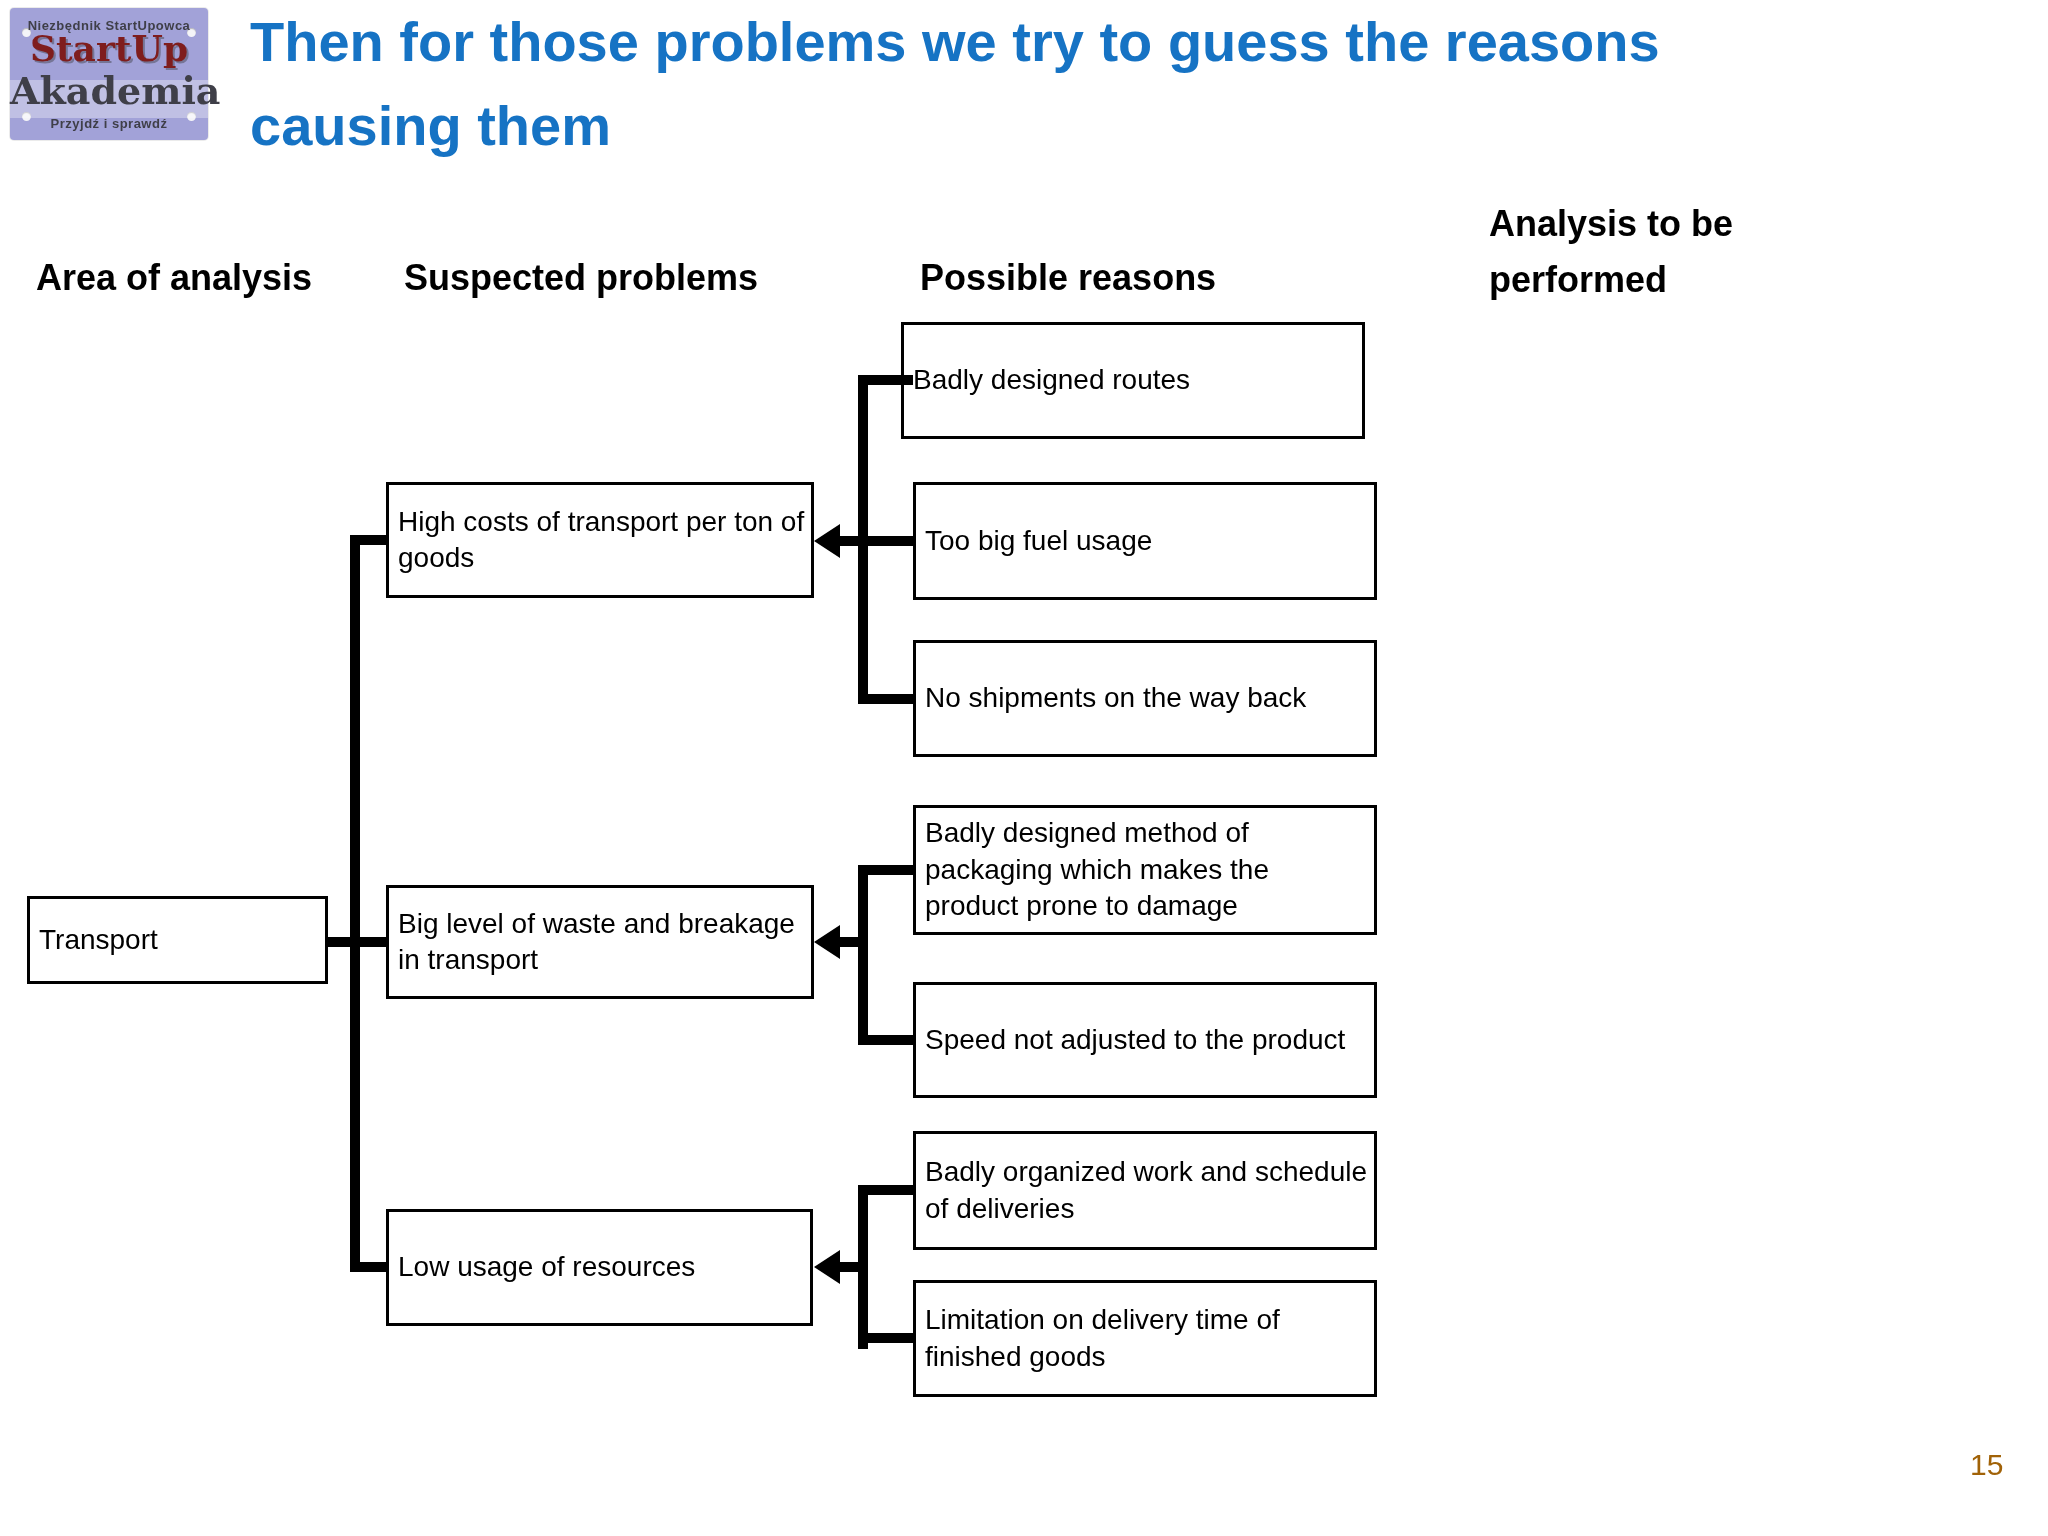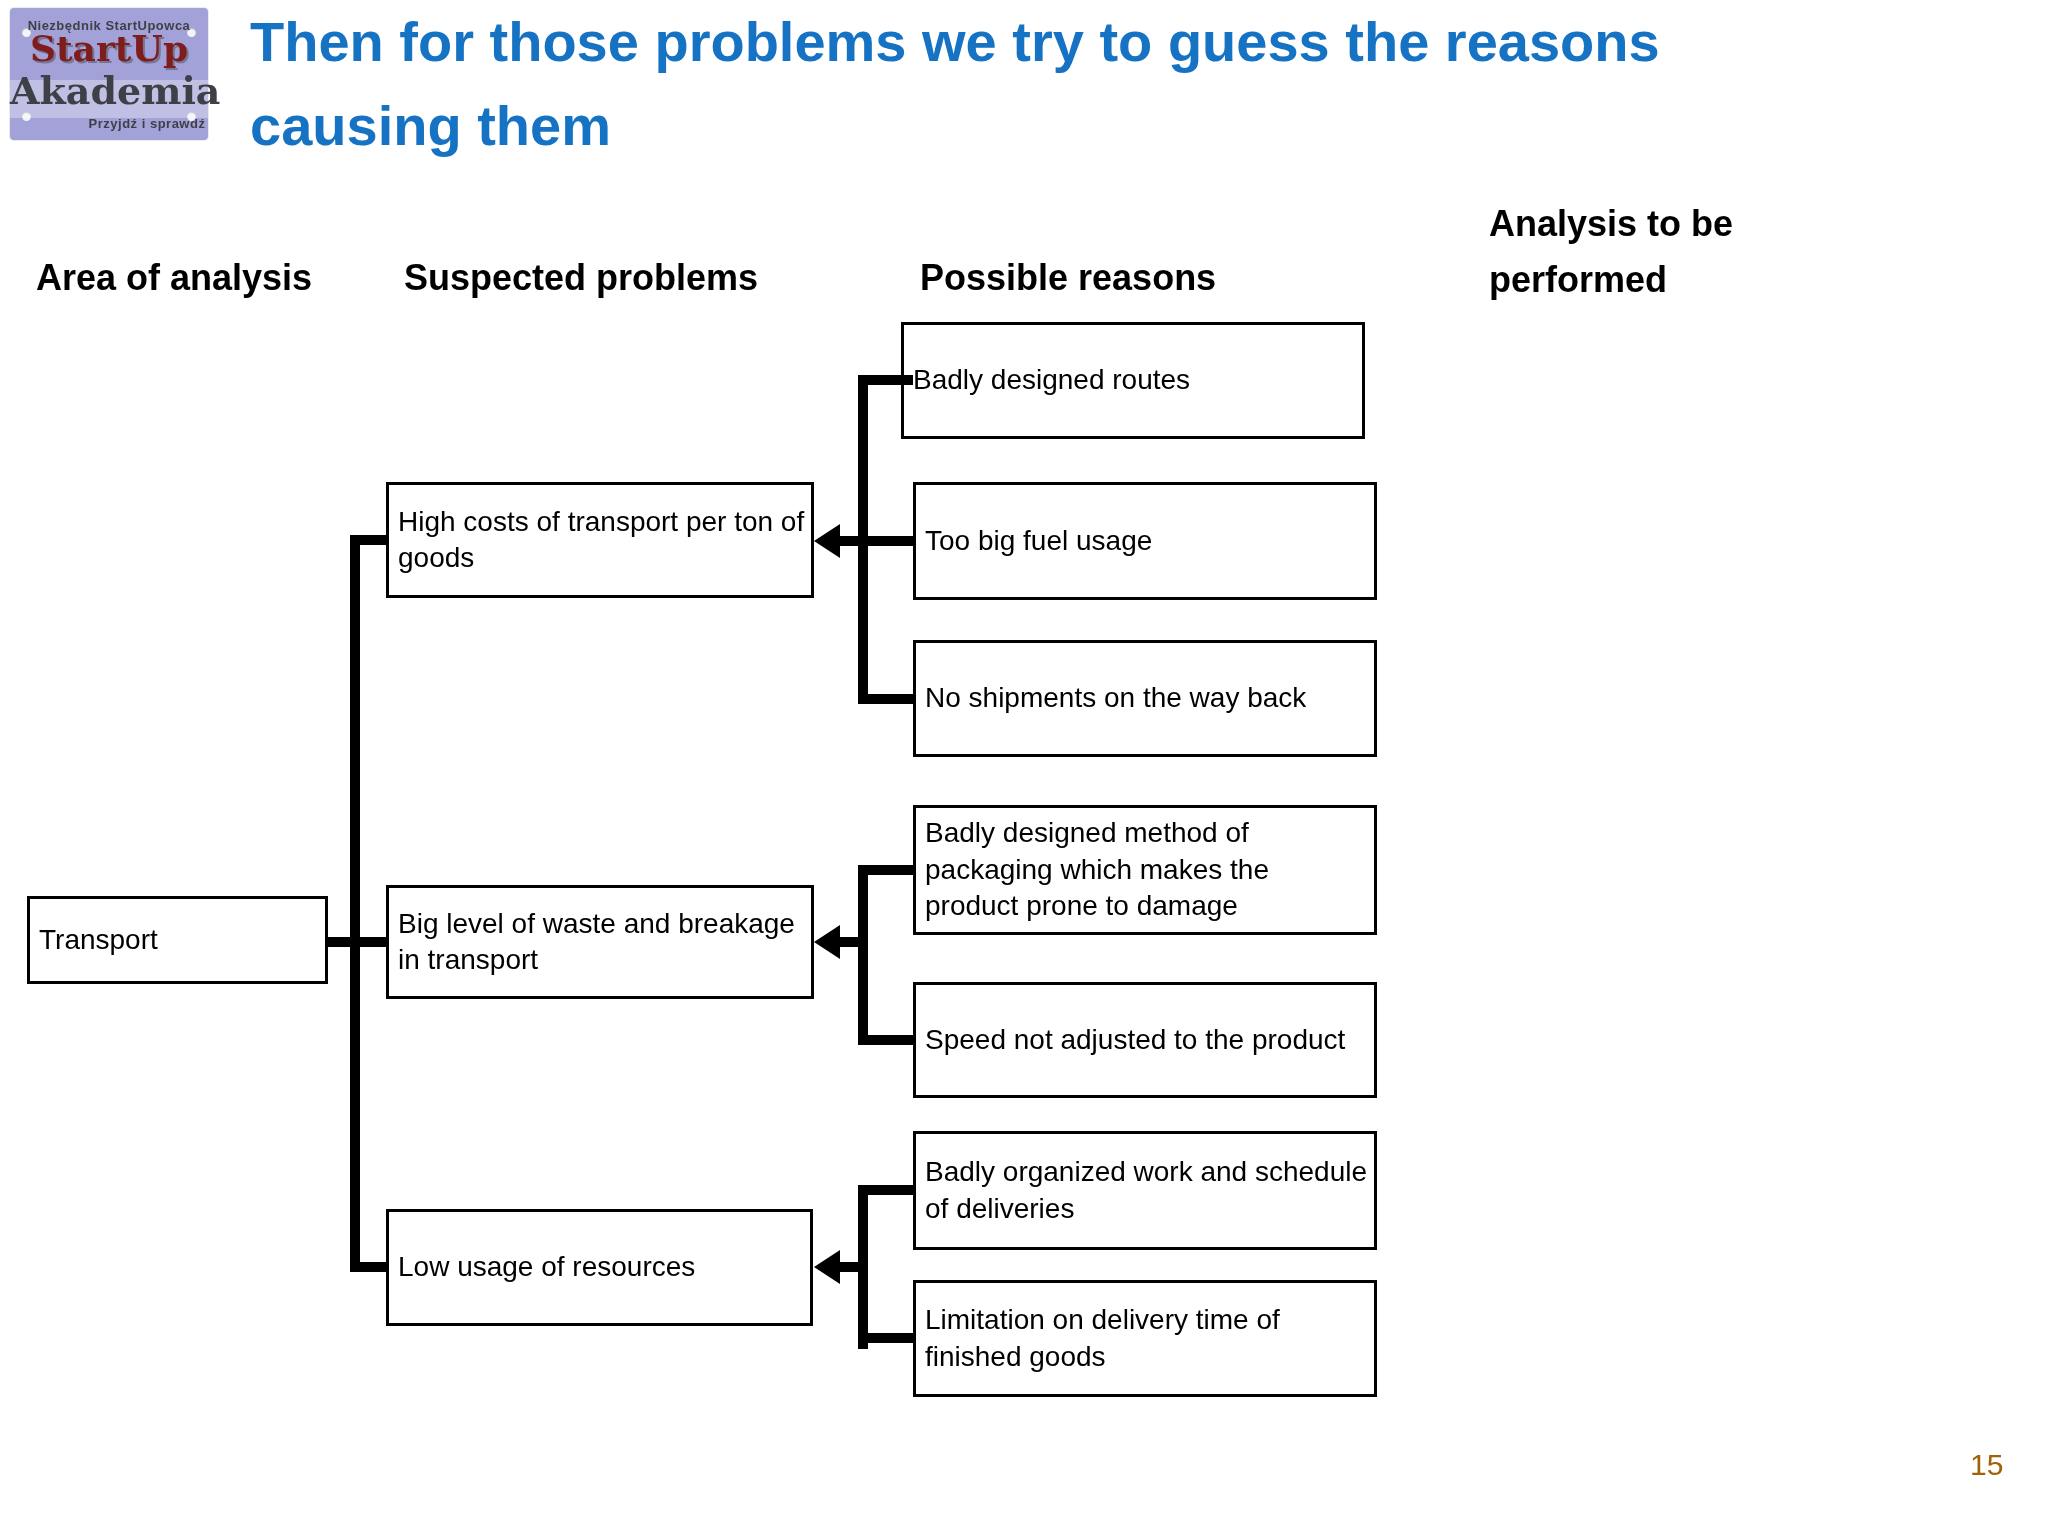--- a/index.html
+++ b/index.html
@@ -13,21 +13,21 @@
   .logo-top{position:absolute;top:10px;left:0;width:100%;text-align:center;
     font-size:13px;font-weight:bold;letter-spacing:0.5px;color:var(--logo_dark,#3F3F48);}
   .logo-band{position:absolute;top:72px;left:0;width:100%;height:38px;background:rgba(255,255,255,0.32);}
   .logo-startup{position:absolute;top:22px;left:0;width:100%;text-align:center;
     font-family:"DejaVu Serif",serif;font-weight:bold;font-size:36px;line-height:1;color:#7f1d1d;
     text-shadow:2px 2px 0 rgba(62,62,72,0.45);}
   .logo-akademia{position:absolute;top:64px;left:0;width:100%;text-align:center;
     font-family:"DejaVu Serif",serif;font-weight:bold;font-size:38px;line-height:1;
     color:var(--logo_dark,#3F3F48);}
   .logo-bottom{position:absolute;top:108px;left:0;width:100%;text-align:center;
-    font-size:13px;font-weight:bold;letter-spacing:0.5px;color:var(--logo_dark,#3F3F48);margin-left:38px;}
+    font-size:13px;font-weight:bold;letter-spacing:0.5px;color:var(--logo_dark,#3F3F48);}
   .logo-dot{position:absolute;width:9px;height:9px;border-radius:50%;background:#f4f4f8;
     box-shadow:inset 0 1px 1px rgba(0,0,0,0.25);}
   
   .title{position:absolute;left:250px;top:0px;width:1720px;
     font-size:56px;font-weight:bold;line-height:84px;color:var(--title_blue,#1673C4);}
   
   .colhead{position:absolute;font-size:36px;font-weight:bold;color:#000;line-height:1.55;}
   
   .box{position:absolute;border:3px solid #000;background:#fff;box-sizing:border-box;
     display:flex;align-items:center;padding-left:9px;padding-right:6px;

